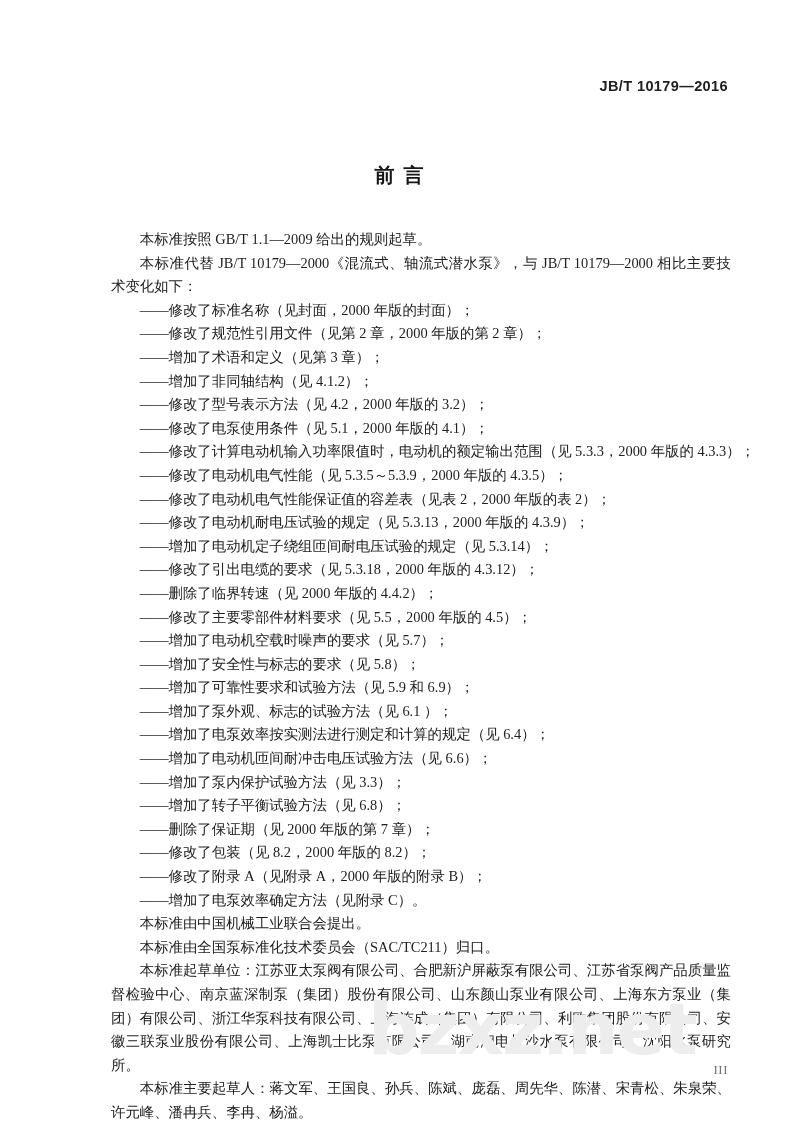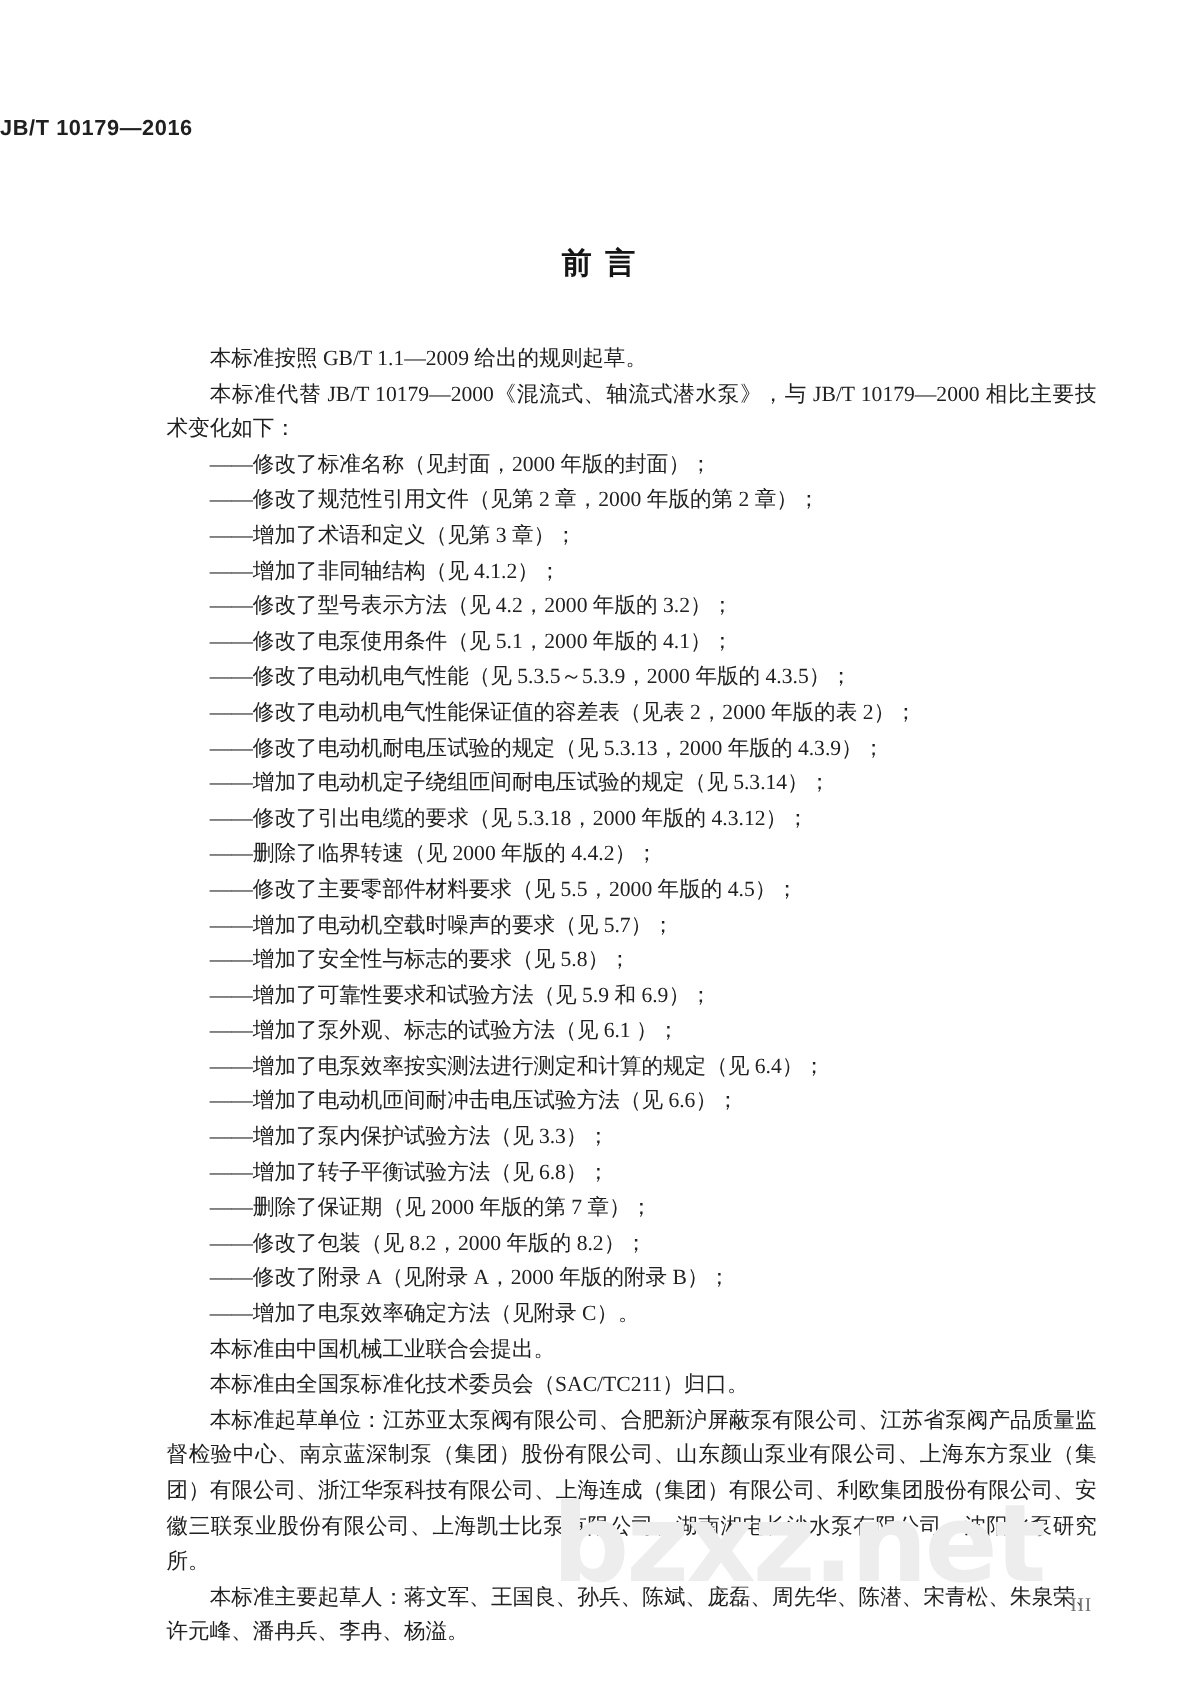--- a/index.html
+++ b/index.html
@@ -22,21 +22,21 @@
     box-sizing: border-box;
   }
   
   .header {
     position: absolute;
     top: 78px;
     left: 0;
     width: 800px;
     padding-right: 72px;
     box-sizing: border-box;
-    text-align: left;
+    text-align: right;
     font-family: "Liberation Sans", "DejaVu Sans", sans-serif;
     font-weight: bold;
     font-size: 14.5px;
     letter-spacing: 0.4px;
     color: #202020;
   }
   
   .doc-title {
     position: absolute;
     top: 162px;
@@ -119,20 +119,21 @@
 
     <p class="para">本标准代替 JB/T 10179—2000《混流式、轴流式潜水泵》，与 JB/T 10179—2000 相比主要技术变化如下：</p>
 
     <ul class="list">
       <li>——修改了标准名称（见封面，2000 年版的封面）；</li>
       <li>——修改了规范性引用文件（见第 2 章，2000 年版的第 2 章）；</li>
       <li>——增加了术语和定义（见第 3 章）；</li>
       <li>——增加了非同轴结构（见 4.1.2）；</li>
       <li>——修改了型号表示方法（见 4.2，2000 年版的 3.2）；</li>
       <li>——修改了电泵使用条件（见 5.1，2000 年版的 4.1）；</li>
+      <li>——修改了计算电动机输入功率限值时，电动机的额定输出范围（见 5.3.3，2000 年版的 4.3.3）；</li>
       <li>——修改了电动机电气性能（见 5.3.5～5.3.9，2000 年版的 4.3.5）；</li>
       <li>——修改了电动机电气性能保证值的容差表（见表 2，2000 年版的表 2）；</li>
       <li>——修改了电动机耐电压试验的规定（见 5.3.13，2000 年版的 4.3.9）；</li>
       <li>——增加了电动机定子绕组匝间耐电压试验的规定（见 5.3.14）；</li>
       <li>——修改了引出电缆的要求（见 5.3.18，2000 年版的 4.3.12）；</li>
       <li>——删除了临界转速（见 2000 年版的 4.4.2）；</li>
       <li>——修改了主要零部件材料要求（见 5.5，2000 年版的 4.5）；</li>
       <li>——增加了电动机空载时噪声的要求（见 5.7）；</li>
       <li>——增加了安全性与标志的要求（见 5.8）；</li>
       <li>——增加了可靠性要求和试验方法（见 5.9 和 6.9）；</li>

